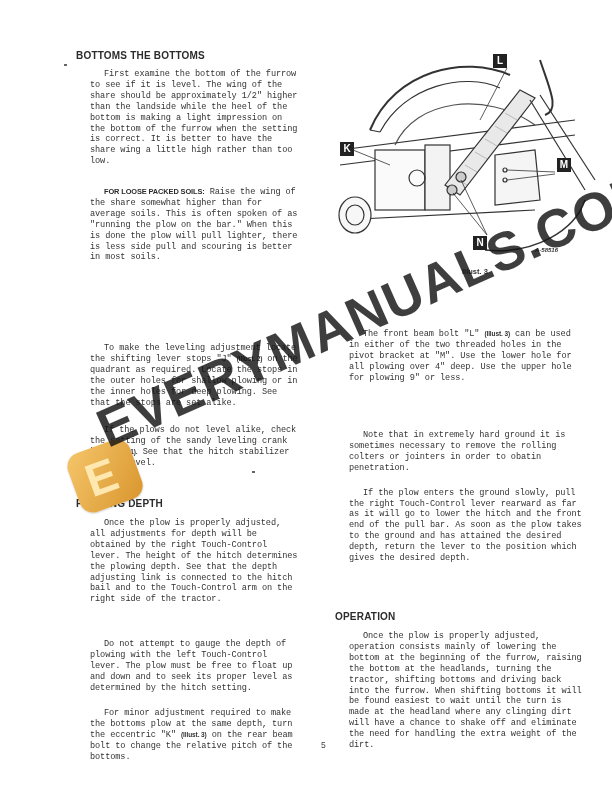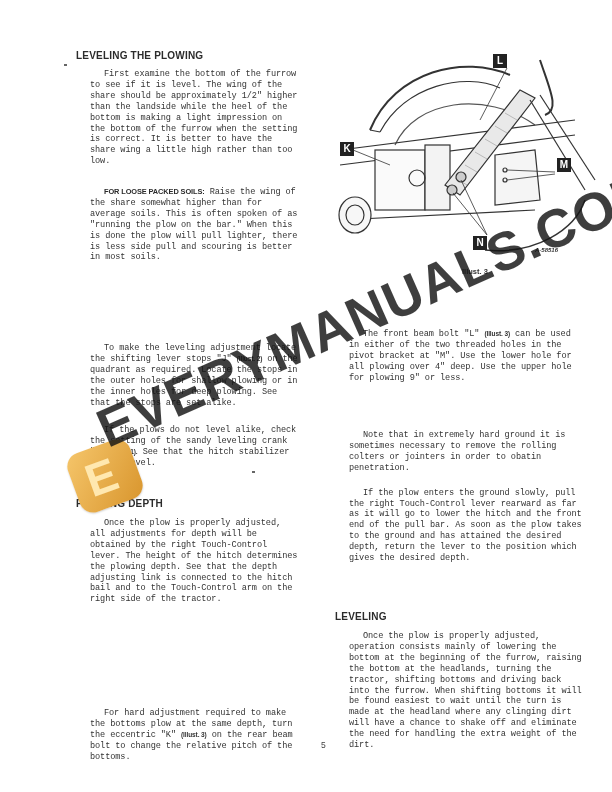--- a/index.html
+++ b/index.html
@@ -19,21 +19,21 @@
   .watermark { position:absolute; left:100px; top:400px; font-family:"Liberation Sans", sans-serif; font-weight:bold; font-size:54px; color:rgba(20,20,20,0.82); transform:rotate(-24deg); transform-origin:left center; letter-spacing:1px; white-space:nowrap; pointer-events:none; }
   .wm-logo { position:absolute; left:72px; top:445px; width:66px; height:62px; border-radius:14px; background:linear-gradient(135deg,#f5c56a,#d9962e); transform:rotate(-20deg); box-shadow:0 1px 2px rgba(0,0,0,0.2); }
   .wm-logo span { position:absolute; left:14px; top:4px; font-family:"Liberation Sans", sans-serif; font-weight:bold; font-size:46px; color:#ffe8b0; }
   .stray { position:absolute; width:3px; height:2px; background:#666; }
 </style>
 </head>
 <body>
 
 <div class="col" style="left:76px; top:50px; height:700px;">
   <div class="block" style="top:0;">
-    <div class="heading">LEVELING THE PLOWING</div>
+    <div class="heading">BOTTOMS THE BOTTOMS</div>
     <p class="para" style="margin-top:4px;">First examine the bottom of the furrow to see if it is level. The wing of the share should be approximately 1/2" higher than the landside while the heel of the bottom is making a light impression on the bottom of the furrow when the setting is correct. It is better to have the share wing a little high rather than too low.</p>
   </div>
 
   <div class="block" style="top:123px;">
     <p class="para"><span class="lead">FOR LOOSE PACKED SOILS:</span><span> Raise the wing of the share somewhat higher than for average soils. This is often spoken of as "running the plow on the bar." When this is done the plow will pull lighter, there is less side pull and scouring is better in most soils.</span></p>
   </div>
 
 
   <div class="block" style="top:279px;">
     <p class="para"><span>To make the leveling adjustment locate the shifting lever stops "J" </span><span class="ref">(Illust. 2)</span><span> on the quadrant as required. Locate the stops in the outer holes for shallow plowing or in the inner holes for deep plowing. See that the stops are set alike.</span></p>
@@ -41,23 +41,26 @@
 
   <div class="block" style="top:361px;">
     <p class="para"><span>If the plows do not level alike, check the setting of the sandy leveling crank "D" </span><span class="ref">(Illust. 1).</span><span> See that the hitch stabilizer bar is level.</span></p>
   </div>
 
   <div class="block" style="top:448px;">
     <div class="heading">PLOWING DEPTH</div>
     <p class="para" style="margin-top:9px;">Once the plow is properly adjusted, all adjustments for depth will be obtained by the right Touch-Control lever. The height of the hitch determines the plowing depth. See that the depth adjusting link is connected to the hitch bail and to the Touch-Control arm on the right side of the tractor.</p>
   </div>
 
+  <div class="block" style="top:575px;">
+    <p class="para">Do not attempt to gauge the depth of plowing with the left Touch-Control lever. The plow must be free to float up and down and to seek its proper level as determined by the hitch setting.</p>
+  </div>
 
   <div class="block" style="top:644px;">
-    <p class="para"><span>For hard adjustment required to make the bottoms plow at the same depth, turn the eccentric "K" </span><span class="ref">(Illust. 3)</span><span> on the rear beam bolt to change the relative pitch of the bottoms.</span></p>
+    <p class="para"><span>For minor adjustment required to make the bottoms plow at the same depth, turn the eccentric "K" </span><span class="ref">(Illust. 3)</span><span> on the rear beam bolt to change the relative pitch of the bottoms.</span></p>
   </div>
 </div>
 
 <div class="illus">
   <svg width="265" height="215" viewBox="0 0 265 215">
     <g fill="none" stroke="#333" stroke-width="1.2">
 
       <path d="M35 80 C60 20 130 5 175 25" stroke-width="2"></path>
       <path d="M45 82 C70 35 130 22 165 38"></path>
       <path d="M35 80 L45 82"></path>
@@ -117,21 +120,21 @@
   <div class="block" style="top:0;">
     <p class="para"><span>The front beam bolt "L" </span><span class="ref">(Illust. 3)</span><span> can be used in either of the two threaded holes in the pivot bracket at "M". Use the lower hole for all plowing over 4" deep. Use the upper hole for plowing 9" or less.</span></p>
   </div>
 
   <div class="block" style="top:104px;">
     <p class="para" style="margin-top:11px;">Note that in extremely hard ground it is sometimes necessary to remove the rolling colters or jointers in order to obatin penetration.</p>
     <p class="para" style="margin-top:9px;">If the plow enters the ground slowly, pull the right Touch-Control lever rearward as far as it will go to lower the hitch and the front end of the pull bar. As soon as the plow takes to the ground and has attained the desired depth, return the lever to the position which gives the desired depth.</p>
   </div>
 
   <div class="block" style="top:296px;">
-    <div class="heading">LEVELING</div>
+    <div class="heading">OPERATION</div>
     <p class="para" style="margin-top:9px;">Once the plow is properly adjusted, operation consists mainly of lowering the bottom at the beginning of the furrow, raising the bottom at the headlands, turning the tractor, shifting bottoms and driving back into the furrow. When shifting bottoms it will be found easiest to wait until the turn is made at the headland where any clinging dirt will have a chance to shake off and eliminate the need for handling the extra weight of the dirt.</p>
   </div>
 </div>
 
 <div class="stray" style="left:64px; top:64px;"></div>
 <div class="stray" style="left:252px; top:471px;"></div>
 
 <div class="wm-logo">
     <span>E</span>
   </div>

